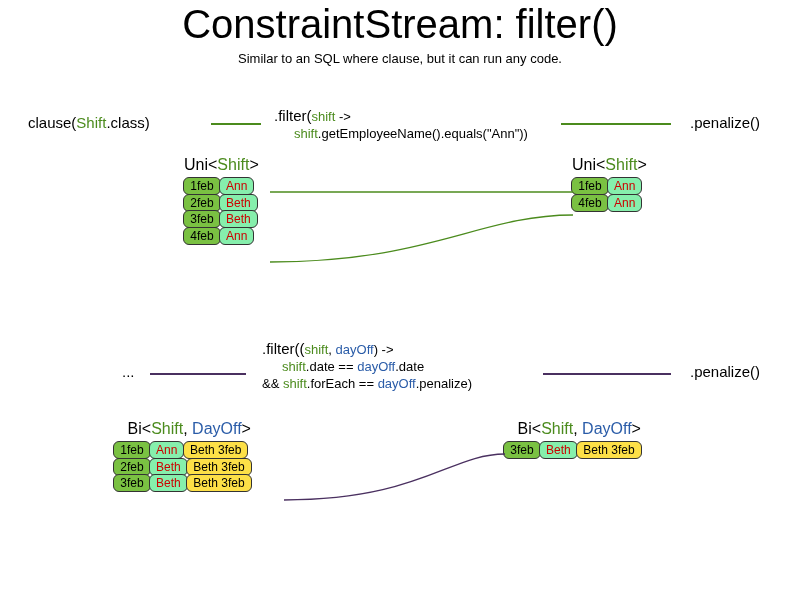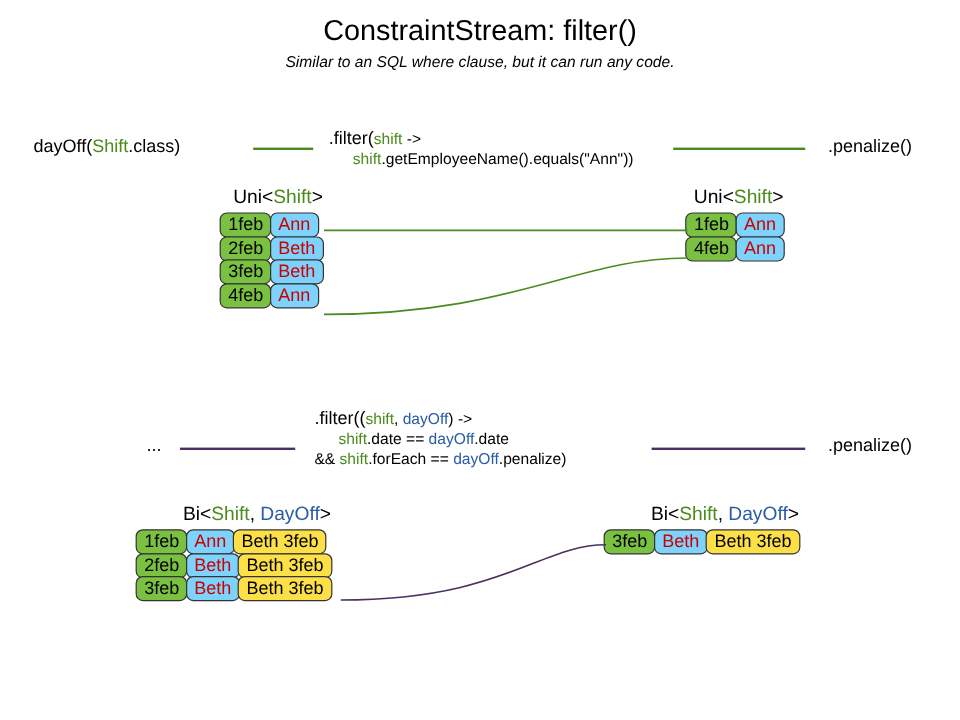--- a/index.html
+++ b/index.html
@@ -1,45 +1,45 @@
 <!DOCTYPE html>
 <html><head>
 <meta charset="utf-8">
 <style>
 * { box-sizing: border-box; margin: 0; padding: 0; }
 body { font-family: Arial, Helvetica, sans-serif; background: #fff; width: 800px; height: 600px; position: relative; overflow: hidden; }
-.title { text-align: center; font-size: 24px; font-weight: normal; padding-top: 12px; }
-.subtitle { text-align: center; font-size: 13px; margin-top: 4px; font-style: italic; }
+.title { text-align: center; font-size: 40px; font-weight: normal; padding-top: 2px; }
+.subtitle { text-align: center; font-size: 13px; margin-top: 4px; }
 .small-code { font-size: 13px; }
 .green { color: #4b8b1d; }
 .blue { color: #2a5ca8; }
 
 .shift-table { position: absolute; }
 .shift-header { text-align: right; font-size: 16px; margin-bottom: 4px; }
 .row { display: flex; }
-.cell { border: 1.5px solid #333; border-radius: 6px; padding: 1px 6px; font-size: 15px; margin: -0.75px; }
+.cell { border: 1.5px solid #333; border-radius: 6px; padding: 1px 6px; font-size: 12px; margin: -0.75px; }
 .cell-date { background: #7ac142; }
-.cell-name { background: #7dd3fc; color: #cc0000; }
+.cell-name { background: #86efac; color: #cc0000; }
 .cell-blue { background: #fde047; }
 
 svg.wires { position: absolute; left: 0; top: 0; pointer-events: none; }
 
 .chain-line { position: absolute; font-size: 15px; }
 .chain-connector { position: absolute; height: 1.5px; }
 .conn-green { background: #4b8b1d; }
 .conn-purple { background: #4a3060; }
 </style>
 </head>
 <body>
 
 <div class="title">ConstraintStream: filter()</div>
 <div class="subtitle">Similar to an SQL where clause, but it can run any code.</div>
 
 <div class="chain-line" style="left:28px; top:114px;">
-  <span>dayOff(</span><span class="green">Shift</span><span>.class)</span>
+  <span>clause(</span><span class="green">Shift</span><span>.class)</span>
 </div>
 <div class="chain-connector conn-green" style="left:211px; top:123px; width:50px;"></div>
 
 <div class="chain-line" style="left:274px; top:107px;">
   <span>.filter(</span><span class="green small-code">shift</span><span class="small-code"> -&gt;</span><br>
   <span style="display:inline-block; width:20px;"></span><span class="green small-code">shift</span><span class="small-code">.getEmployeeName().equals("Ann"))</span>
 </div>
 <div class="chain-connector conn-green" style="left:561px; top:123px; width:110px;"></div>
 
 <div class="chain-line" style="left:690px; top:114px;">.penalize()</div>

